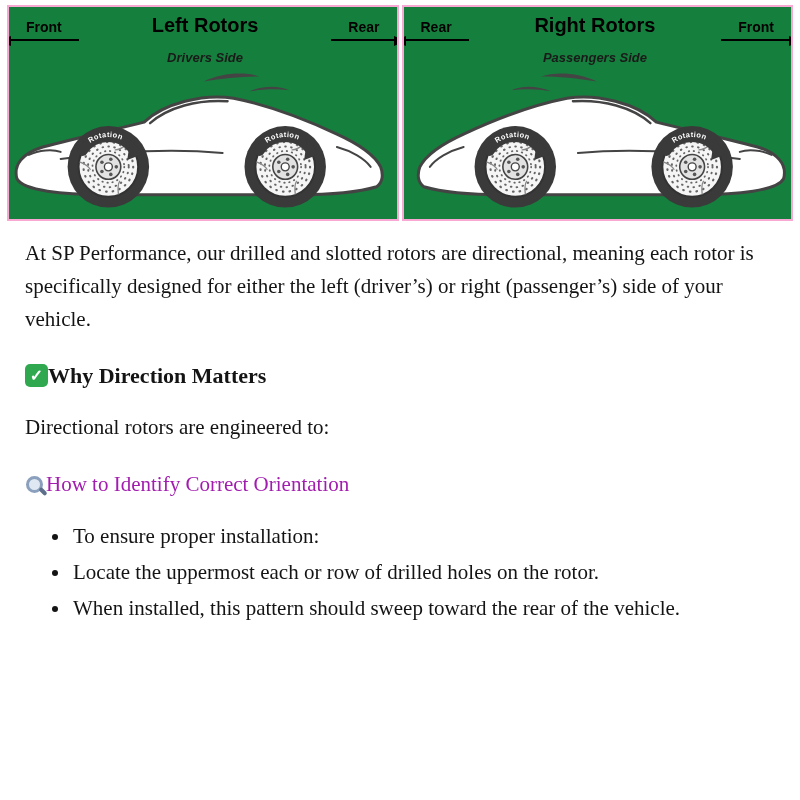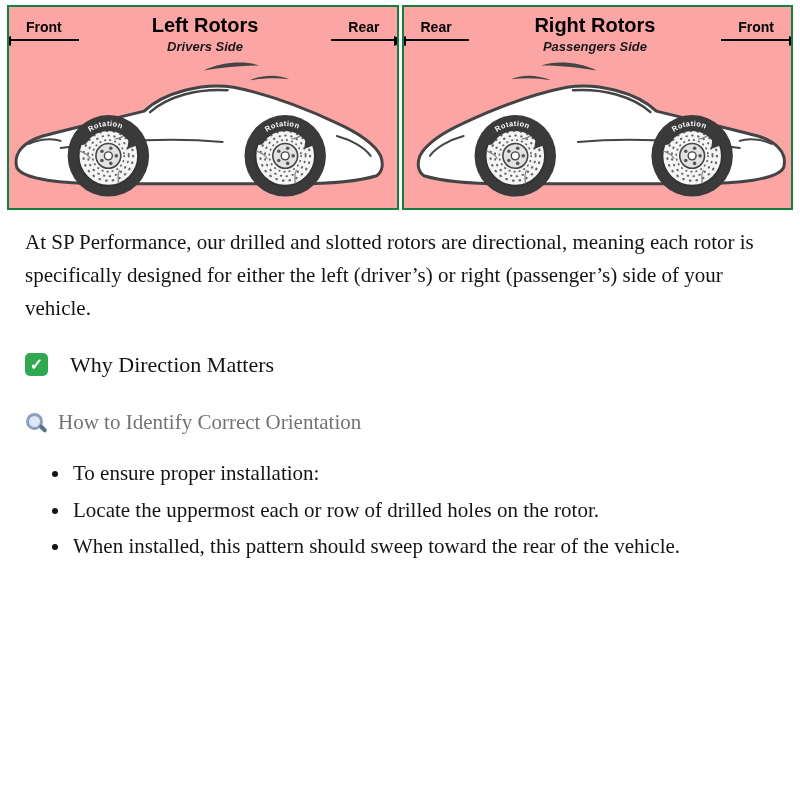--- a/index.html
+++ b/index.html
@@ -12,34 +12,34 @@
   .page { width: 800px; }
 
   
   .diagram {
     display: flex;
     gap: 3px;
     padding: 5px 7px 0 7px;
   }
   .panel {
     flex: 1;
-    border: 2px solid #15803d;
-    background: #fca5a5;
+    border: 2px solid #f9a8d4;
+    background: #15803d;
     overflow: hidden;
   }
   .panel-header {
     display: flex;
     justify-content: space-between;
     align-items: flex-start;
     padding: 8px 12px 0 12px;
     font-family: "Liberation Sans", sans-serif;
   }
   .title-block { text-align: center; margin-top: 0; }
   .panel-title { font-weight: 700; font-size: 20px; line-height: 1.05; color: #000; }
-  .panel-sub   { font-weight: 700; font-style: italic; font-size: 13px; color: #1a1a1a; margin-top: 3px; }
+  .panel-sub   { font-weight: 700; font-style: italic; font-size: 13px; color: #1a1a1a; margin-top: 14px; }
 
   .dir {
     position: relative;
     font-weight: 700;
     font-size: 14px;
     padding: 2px 5px 6px 5px;
     margin-top: 2px;
     color: #000;
   }
   .dir::after {
@@ -82,23 +82,23 @@
   .content {
     padding: 16px 25px 12px 25px;
     font-size: 21px;
     line-height: 1.58;
   }
   .intro { margin: 0 0 18px 0; }
 
   .why-heading {
     display: flex;
     align-items: center;
-    gap: 22px;
+    gap: 0;
     font-size: 22px;
-    font-weight: 400;
+    font-weight: 700;
     margin: 22px 0 18px 0;
   }
   .check-icon {
     display: inline-flex;
     align-items: center;
     justify-content: center;
     width: 23px; height: 23px;
     background: #2fa84f;
     border-radius: 5px;
     flex: 0 0 auto;
@@ -112,25 +112,24 @@
   }
 
   .engineered { margin: 0 0 10px 0; }
 
   ul { margin: 8px 0 20px 0; padding-left: 46px; }
   li { margin: 3px 0; padding-left: 2px; }
 
   .orientation-heading {
     display: flex;
     align-items: center;
-    gap: 12px;
     font-size: 21px;
     font-weight: 400;
     margin: 24px 0 18px 0;
-    color: #737373;
+    color: #a21caf;
   }
   .mag-icon {
     position: relative;
     display: inline-block;
     width: 21px; height: 21px;
     flex: 0 0 auto;
   }
   .mag-icon::before {
     content: "";
     position: absolute;
@@ -264,20 +263,21 @@
 
   <div class="content">
 
     <p class="intro">At SP Performance, our drilled and slotted rotors are directional, meaning each rotor is specifically designed for either the left (driver’s) or right (passenger’s) side of your vehicle.</p>
 
     <h2 class="why-heading">
       <span class="check-icon"></span>
       <span>Why Direction Matters</span>
     </h2>
 
+    <p class="engineered">Directional rotors are engineered to:</p>
 
 
     <h3 class="orientation-heading">
       <span class="mag-icon"></span>
       <span>How to Identify Correct Orientation</span>
     </h3>
 
     <ul>
       <li>To ensure proper installation:</li>
       <li>Locate the uppermost each or row of drilled holes on the rotor.</li>

